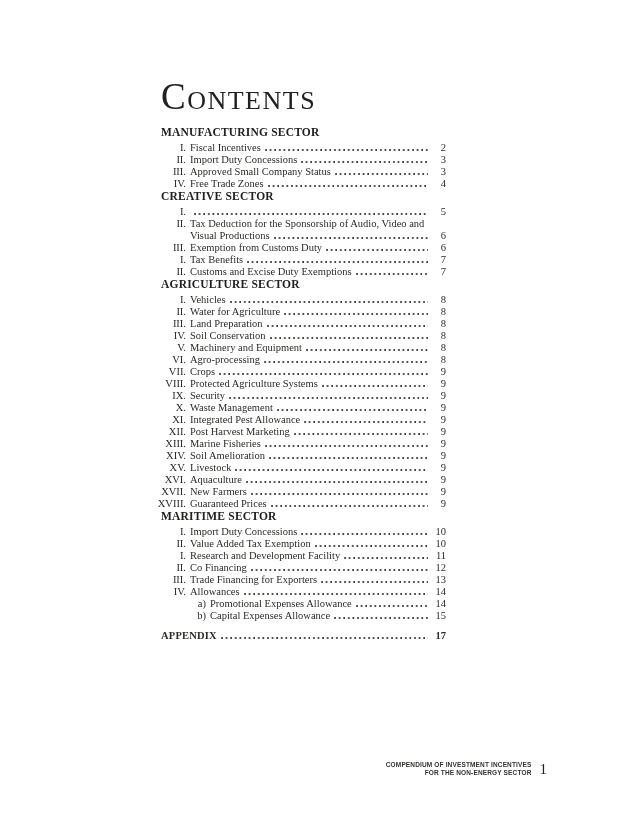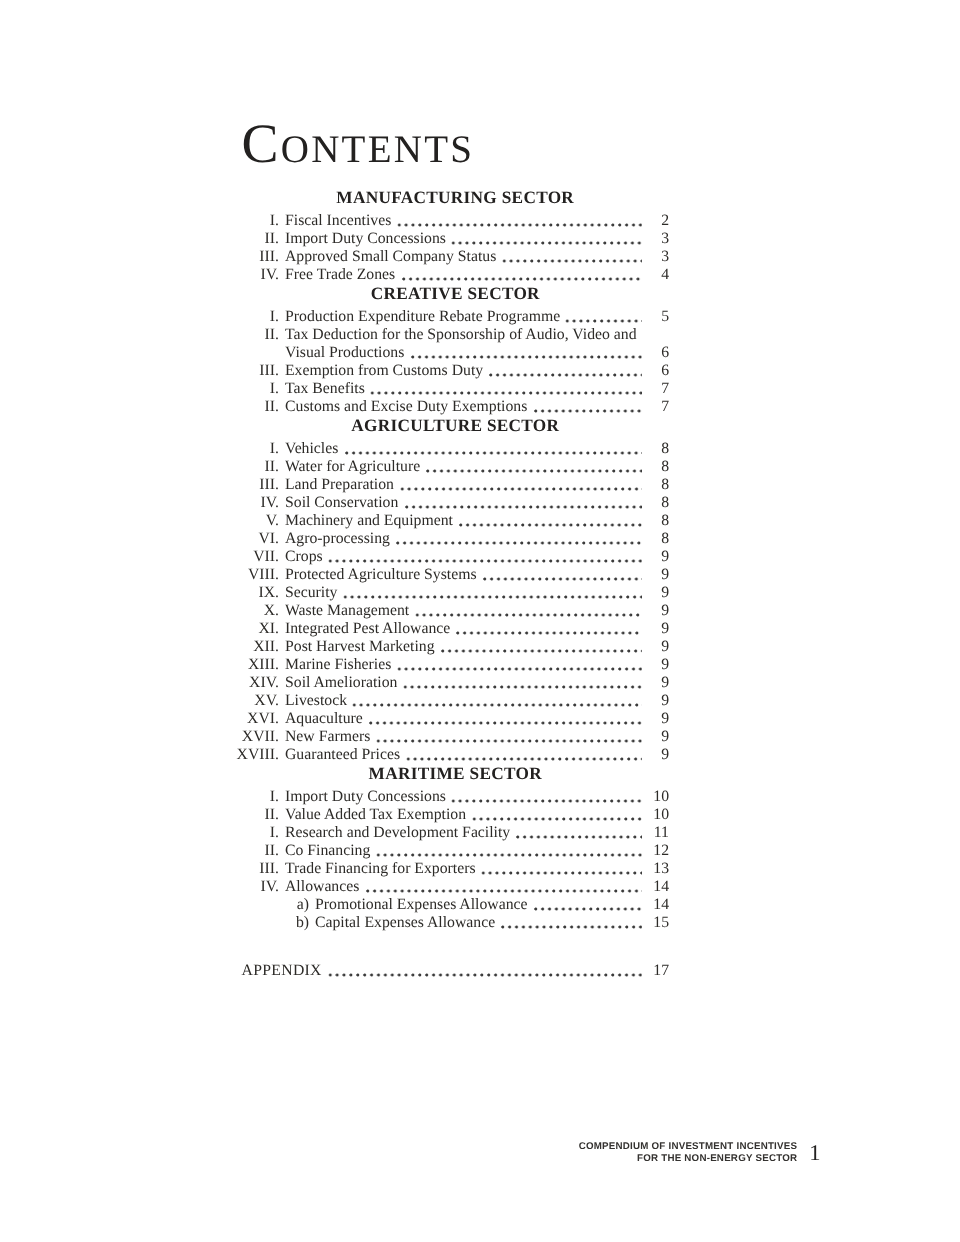--- a/index.html
+++ b/index.html
@@ -27,21 +27,20 @@
   }
   .section{}
   .section:first-of-type{margin-top:0;}
   .section-title{
     margin:0 0 3px 18px;
     font-size:11.5px;
     line-height:13px;
     font-weight:bold;
     letter-spacing:0.2px;
     color:#232120;
-    text-align:center;
   }
   .row{
     display:flex;
     align-items:baseline;
     font-size:10.5px;
     line-height:12px;
     white-space:nowrap;
   }
   .num{
     flex:none;
@@ -61,22 +60,22 @@
     background-repeat:repeat-x;
     min-width:8px;
   }
   .pg{
     flex:none;
     min-width:13px;
     text-align:right;
   }
   .row.appendix{
     padding-left:18px;
-    font-weight:normal;
-    margin-top:20px;
+    font-weight:bold;
+    margin-top:8px;
   }
   .row.appendix .lbl{letter-spacing:0.2px;}
   .footer{
     position:absolute;
     top:761px;right:93px;
     display:flex;
     align-items:center;
     gap:8px;
   }
   .footer-text{
@@ -126,21 +125,20 @@
             <span class="num">IV.</span>
             <span class="lbl">Free Trade Zones</span>
             <span class="dots"></span>
             <span class="pg">4</span>
           </div>
         </div>
         <div class="section">
           <div class="section-title">CREATIVE SECTOR</div>
           <div class="row">
             <span class="num">I.</span>
-            <span class="lbl">Production Expenditure Rebate Programme</span>
             <span class="dots"></span>
             <span class="pg">5</span>
           </div>
           <div class="row">
             <span class="num">II.</span>
             <span class="lbl">Tax Deduction for the Sponsorship of Audio, Video and</span>
           </div>
           <div class="row">
             <span class="num"></span>
             <span class="lbl">Visual Productions</span>

